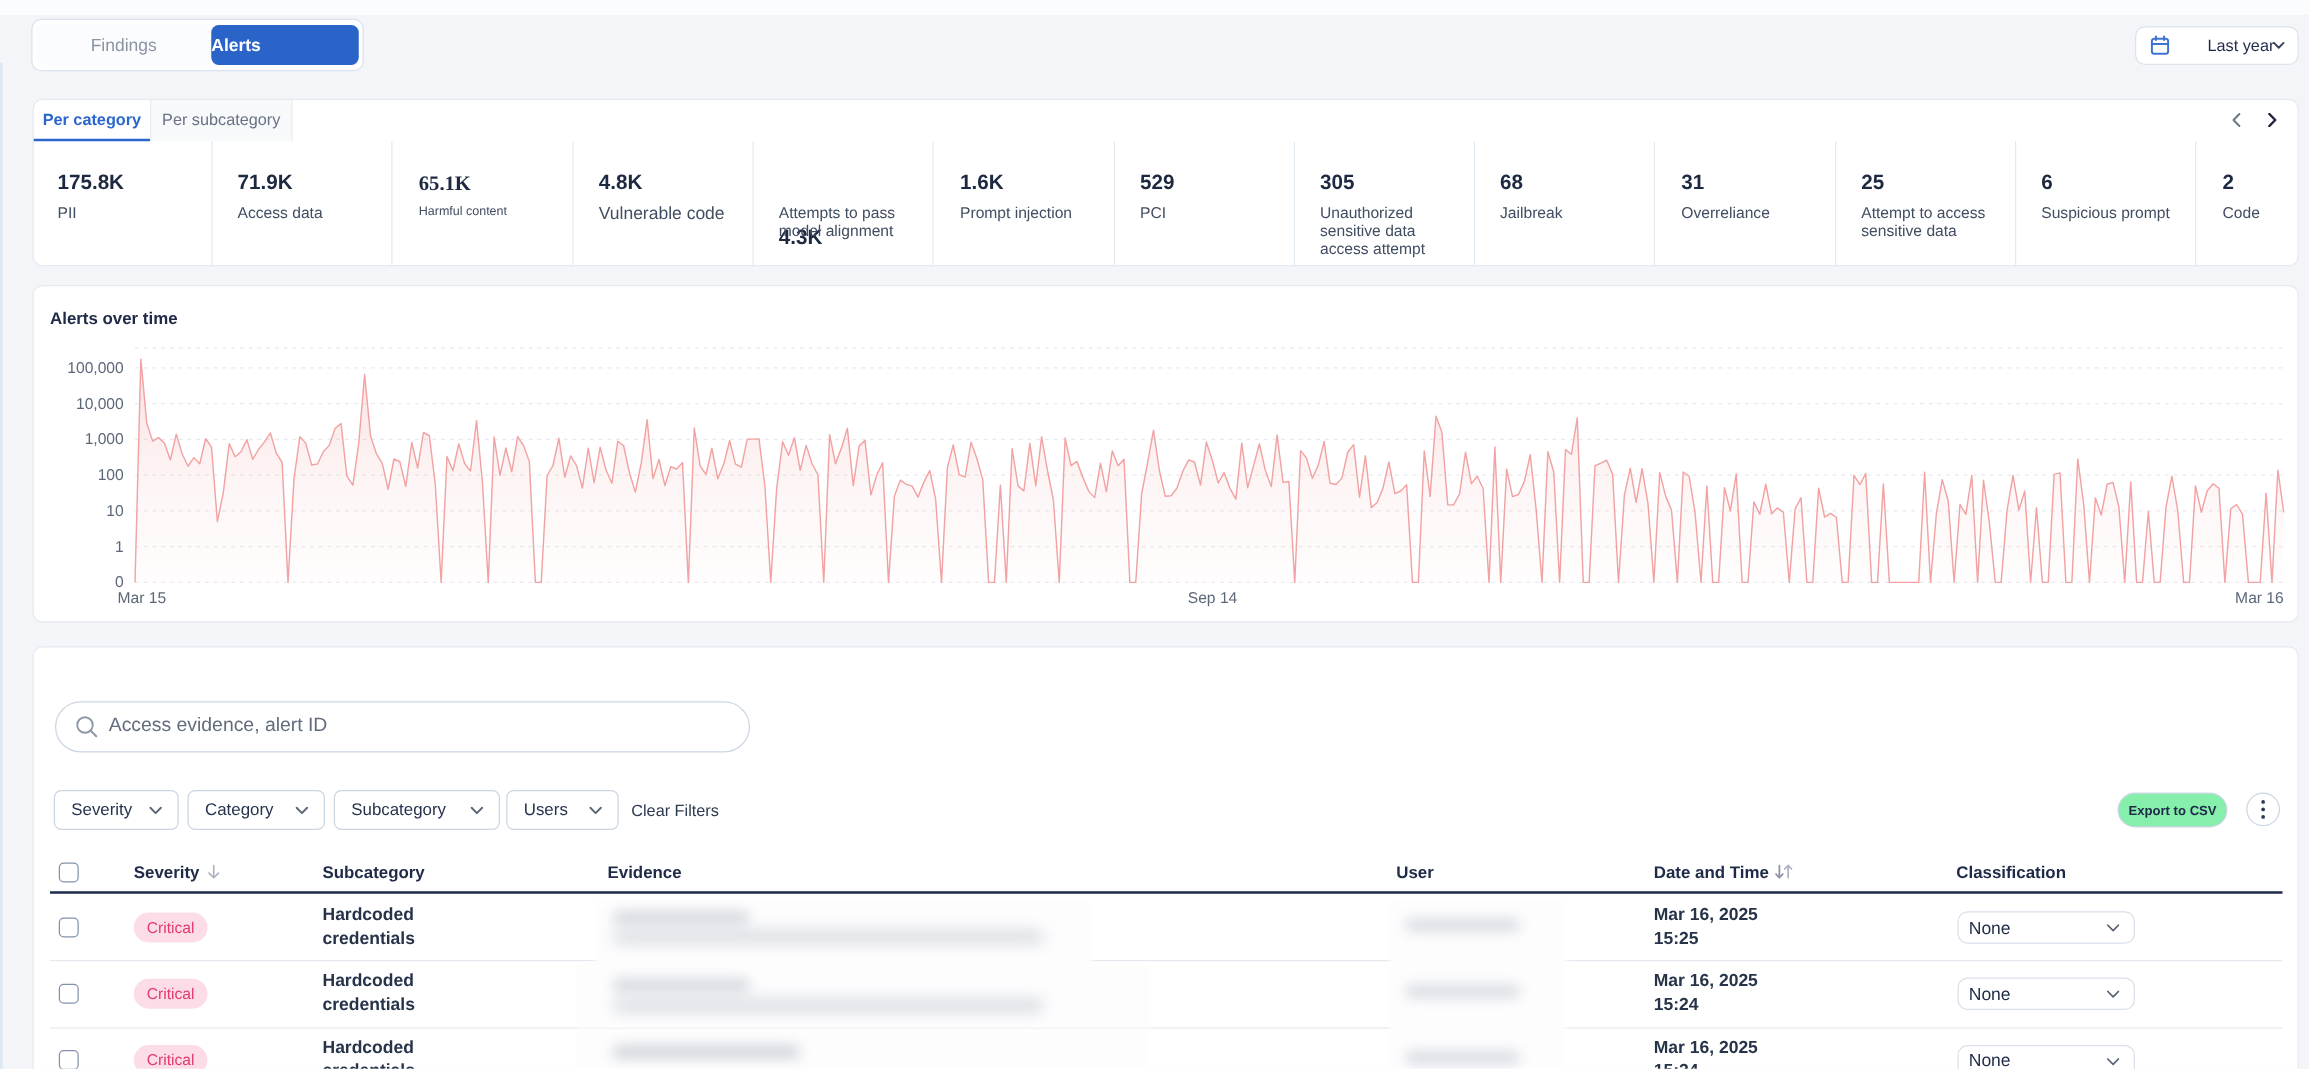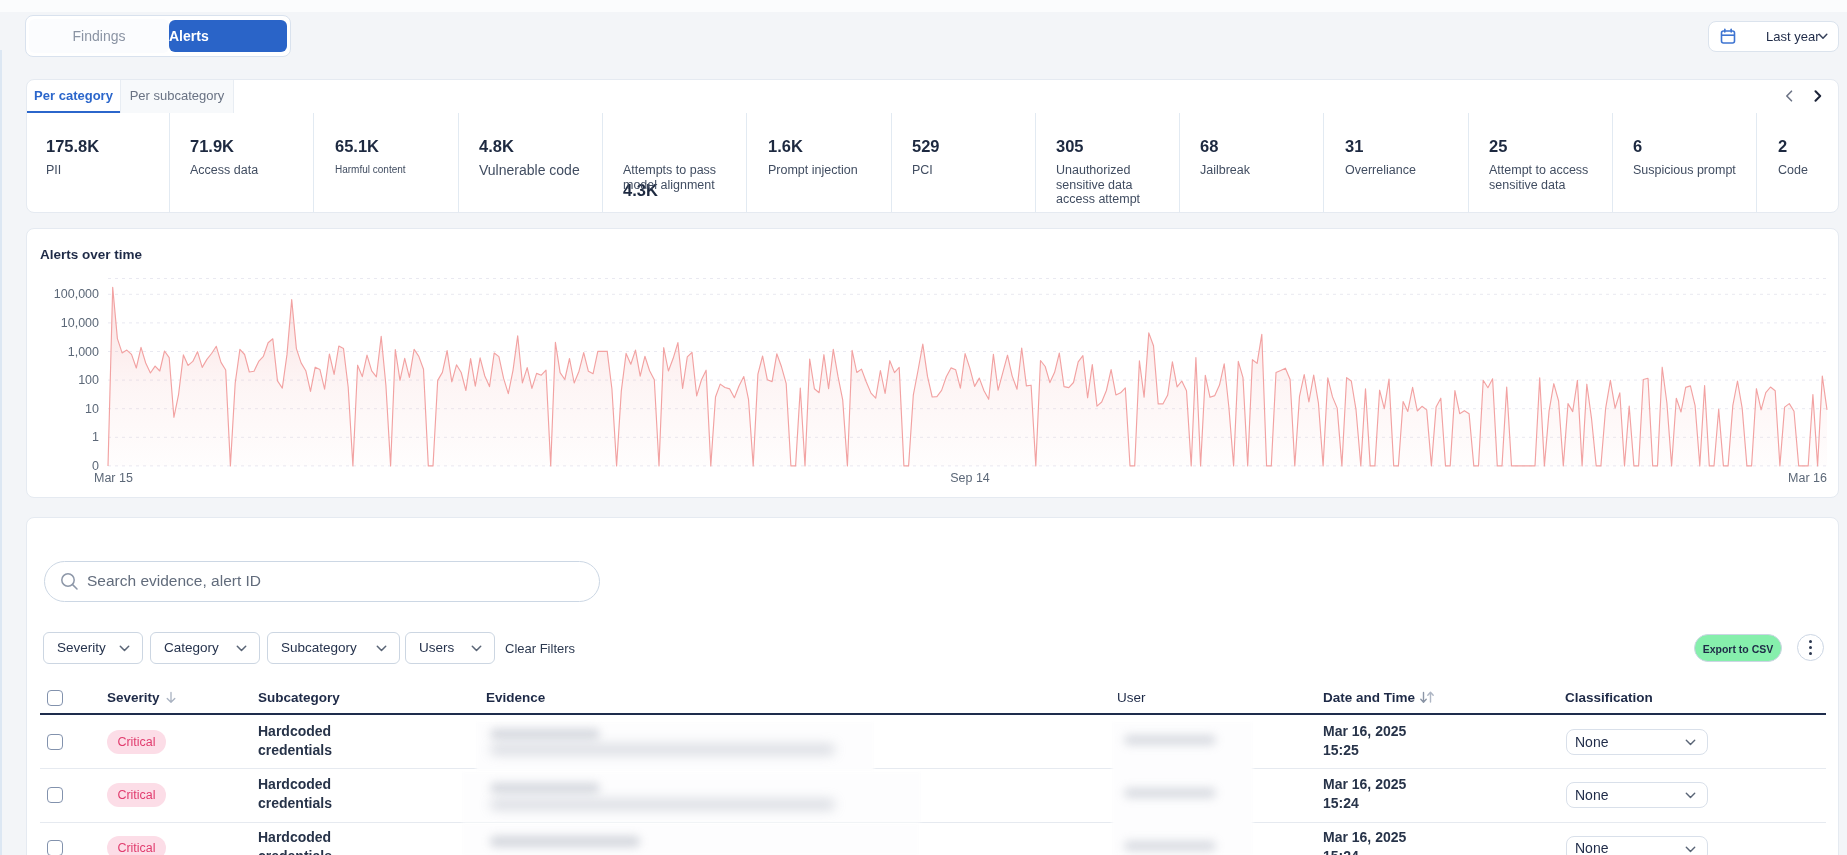--- a/index.html
+++ b/index.html
@@ -46,21 +46,21 @@
     <path d="M1.5 1.2 L6.2 6 L1.5 10.8" fill="none" stroke="#1c2438" stroke-width="2" stroke-linecap="round" stroke-linejoin="round"></path>
   </svg>
 
 <div class="abs" style="left:26px;top:113px;width:144px;height:99px;border-right:1px solid #e2eaf2;"></div>
 <div class="abs" style="left:46px;top:137px;font-size:16.5px;font-weight:bold;color:#1d2940;">175.8K</div>
 <div class="abs" style="left:46px;top:163px;width:112px;font-size:12.5px;line-height:14.5px;color:#414d61;">PII</div>
 <div class="abs" style="left:170px;top:113px;width:144px;height:99px;border-right:1px solid #e2eaf2;"></div>
 <div class="abs" style="left:190px;top:137px;font-size:16.5px;font-weight:bold;color:#1d2940;">71.9K</div>
 <div class="abs" style="left:190px;top:163px;width:112px;font-size:12.5px;line-height:14.5px;color:#414d61;">Access data</div>
 <div class="abs" style="left:315px;top:113px;width:144px;height:99px;border-right:1px solid #e2eaf2;"></div>
-<div class="abs" style="left:335px;top:137px;font-size:16.5px;font-weight:bold;color:#1d2940;">65.1K</div>
+<div class="abs" style="left:335px;top:137px;font-size:16.5px;font-weight:bold;color:#1d2940;font-family:Liberation Serif, serif;">65.1K</div>
 <div class="abs" style="left:335px;top:163px;width:112px;font-size:10px;line-height:14.5px;color:#414d61;">Harmful content</div>
 <div class="abs" style="left:459px;top:113px;width:144px;height:99px;border-right:1px solid #e2eaf2;"></div>
 <div class="abs" style="left:479px;top:137px;font-size:16.5px;font-weight:bold;color:#1d2940;">4.8K</div>
 <div class="abs" style="left:479px;top:163px;width:112px;font-size:14px;line-height:14.5px;color:#414d61;">Vulnerable code</div>
 <div class="abs" style="left:603px;top:113px;width:144px;height:99px;border-right:1px solid #e2eaf2;"></div>
 <div class="abs" style="left:623px;top:137px;font-size:16.5px;font-weight:bold;color:#1d2940;margin-top:44px;">4.3K</div>
 <div class="abs" style="left:623px;top:163px;width:112px;font-size:12.5px;line-height:14.5px;color:#414d61;">Attempts to pass model alignment</div>
 <div class="abs" style="left:748px;top:113px;width:144px;height:99px;border-right:1px solid #e2eaf2;"></div>
 <div class="abs" style="left:768px;top:137px;font-size:16.5px;font-weight:bold;color:#1d2940;">1.6K</div>
 <div class="abs" style="left:768px;top:163px;width:112px;font-size:12.5px;line-height:14.5px;color:#414d61;">Prompt injection</div>
@@ -118,21 +118,21 @@
     <text x="1801" y="254" text-anchor="end" font-size="12.5" fill="#5c6878">Mar 16</text>
   </svg>
 
 <div class="panel" style="left:26px;top:517px;width:1813px;height:352px;border-radius:8px 8px 0 0;"></div>
 
 <div class="abs" style="left:44px;top:561px;width:556px;height:41px;border:1px solid #ccd7e4;border-radius:21px;background:#fff;"></div>
 <svg class="abs" style="left:60px;top:572px;" width="19" height="19" viewBox="0 0 19 19">
   <circle cx="8" cy="8" r="6.2" fill="none" stroke="#8d97a8" stroke-width="1.5"></circle>
   <line x1="12.6" y1="12.6" x2="17" y2="17" stroke="#8d97a8" stroke-width="1.5" stroke-linecap="round"></line>
 </svg>
-<div class="abs" style="left:87px;top:572px;font-size:15.5px;color:#626c7c;">Search evidence, alert ID</div>
+<div class="abs" style="left:87px;top:572px;font-size:15.5px;color:#626c7c;">Access evidence, alert ID</div>
 
 <div class="abs" style="left:43px;top:632px;width:100px;height:32px;border:1px solid #ccd6e2;border-radius:6px;background:#fff;"></div>
 <div class="abs" style="left:57px;top:640px;font-size:13.5px;color:#26334d;">Severity</div>
 <svg class="abs" style="left:119px;top:645px;" width="11" height="7" viewBox="0 0 11 7">
     <path d="M1.3 1.2 L5.5 5.5 L9.7 1.2" fill="none" stroke="#5a6576" stroke-width="1.5" stroke-linecap="round" stroke-linejoin="round"></path>
   </svg>
 <div class="abs" style="left:150px;top:632px;width:110px;height:32px;border:1px solid #ccd6e2;border-radius:6px;background:#fff;"></div>
 <div class="abs" style="left:164px;top:640px;font-size:13.5px;color:#26334d;">Category</div>
 <svg class="abs" style="left:236px;top:645px;" width="11" height="7" viewBox="0 0 11 7">
     <path d="M1.3 1.2 L5.5 5.5 L9.7 1.2" fill="none" stroke="#5a6576" stroke-width="1.5" stroke-linecap="round" stroke-linejoin="round"></path>
@@ -155,21 +155,21 @@
 <div class="abs" style="left:1809px;top:646px;width:3px;height:3px;background:#2c3850;border-radius:50%;"></div>
 <div class="abs" style="left:1809px;top:652px;width:3px;height:3px;background:#2c3850;border-radius:50%;"></div>
 
 <div class="abs" style="left:47px;top:690px;width:16px;height:16px;border:1.5px solid #8292ad;border-radius:4px;background:#fff;"></div>
 <div class="abs nav" style="left:107px;top:690px;font-size:13.5px;font-weight:bold;">Severity</div>
 <svg class="abs" style="left:165px;top:691px;" width="12" height="13" viewBox="0 0 12 13">
     <path d="M6 1.5 V11 M2.2 7.5 L6 11.2 L9.8 7.5" fill="none" stroke="#a9b2c1" stroke-width="1.3" stroke-linecap="round" stroke-linejoin="round"></path>
   </svg>
 <div class="abs nav" style="left:258px;top:690px;font-size:13.5px;font-weight:bold;">Subcategory</div>
 <div class="abs nav" style="left:486px;top:690px;font-size:13.5px;font-weight:bold;">Evidence</div>
-<div class="abs nav" style="left:1117px;top:690px;font-size:13.5px;font-weight:normal;">User</div>
+<div class="abs nav" style="left:1117px;top:690px;font-size:13.5px;font-weight:bold;">User</div>
 <div class="abs nav" style="left:1323px;top:690px;font-size:13.5px;font-weight:bold;">Date and Time</div>
 <svg class="abs" style="left:1419px;top:691px;" width="16" height="13" viewBox="0 0 16 13">
   <path d="M4.5 1.5 V11 M1.8 8.3 L4.5 11.2 L7.2 8.3" fill="none" stroke="#8b95a6" stroke-width="1.4" stroke-linecap="round" stroke-linejoin="round"></path>
   <path d="M11.5 11 V1.5 M8.8 4.2 L11.5 1.3 L14.2 4.2" fill="none" stroke="#aeb6c4" stroke-width="1.4" stroke-linecap="round" stroke-linejoin="round"></path>
 </svg>
 <div class="abs nav" style="left:1565px;top:690px;font-size:13.5px;font-weight:bold;">Classification</div>
 <div class="abs" style="left:40px;top:713px;width:1786px;height:2px;background:#1e2c4c;"></div>
 
 <div class="abs" style="left:47px;top:734px;width:16px;height:16px;border:1.5px solid #8292ad;border-radius:4px;background:#fff;"></div>
 <div class="abs" style="left:107px;top:730px;width:59px;height:24px;background:#fcdde7;border-radius:12px;font-size:12.5px;color:#e13c6e;text-align:center;line-height:24px;">Critical</div>

